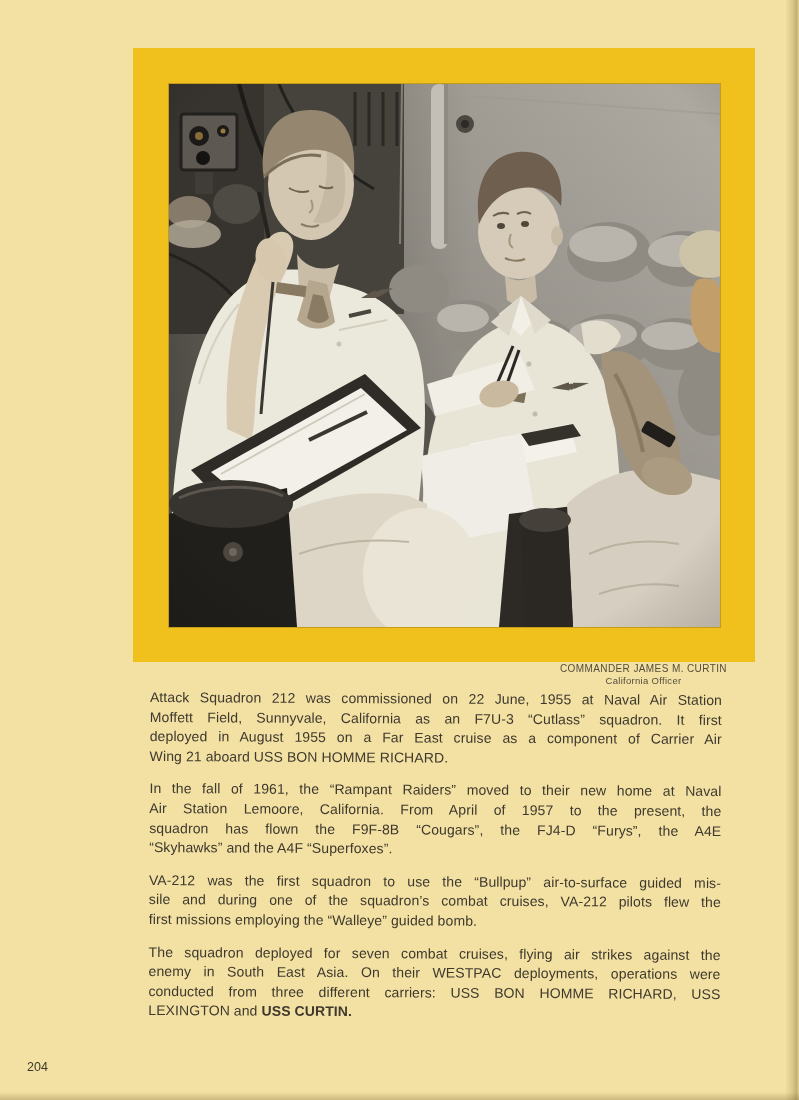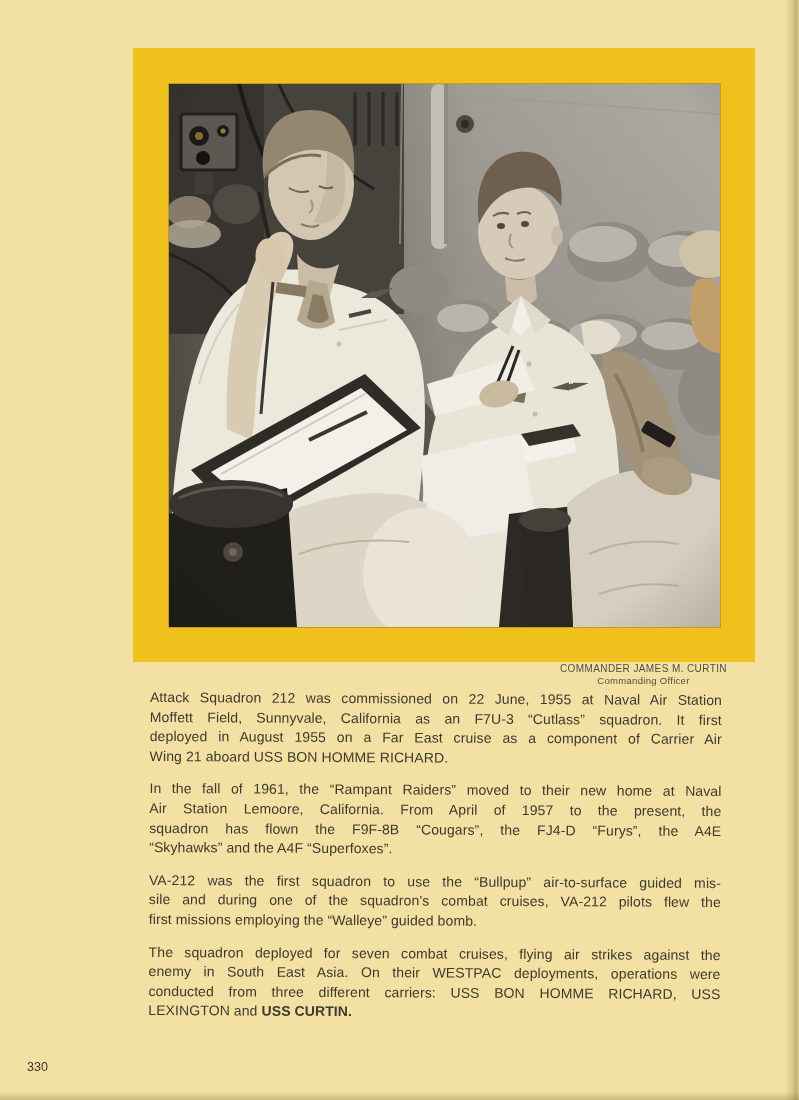--- a/index.html
+++ b/index.html
@@ -236,21 +236,21 @@
         <circle cx="64" cy="468" r="10" fill="#4c463f"></circle>
           <circle cx="64" cy="468" r="4" fill="#6e675e"></circle>
       </g>
 
       <rect width="551" height="543" fill="url(#vin)"></rect>
     </svg>
   </div>
 
   <div class="caption">
     <div class="cap1">COMMANDER JAMES M. CURTIN</div>
-    <div class="cap2">Commanding Officer</div>
+    <div class="cap2">California Officer</div>
   </div>
 
   <div class="body-text">
     <p class="para">
       <span class="jline">Attack Squadron 212 was commissioned on 22 June, 1955 at Naval Air Station</span>
       <span class="jline">Moffett Field, Sunnyvale, California as an F7U-3 “Cutlass” squadron. It first</span>
       <span class="jline">deployed in August 1955 on a Far East cruise as a component of Carrier Air</span>
       <span class="jline lastline">Wing 21 aboard USS BON HOMME RICHARD.</span>
     </p>
     <p class="para">
@@ -265,17 +265,17 @@
       <span class="jline lastline">first missions employing the “Walleye” guided bomb.</span>
     </p>
     <p class="para">
       <span class="jline">The squadron deployed for seven combat cruises, flying air strikes against the</span>
       <span class="jline">enemy in South East Asia. On their WESTPAC deployments, operations were</span>
       <span class="jline">conducted from three different carriers: USS BON HOMME RICHARD, USS</span>
       <span class="jline lastline"><span>LEXINGTON and </span><strong>USS CURTIN.</strong></span>
     </p>
   </div>
 
-  <div class="page-number">330</div>
+  <div class="page-number">204</div>
 
   <div class="edge-right"></div>
   <div class="edge-bottom"></div>
 </div>
 
 </body></html>

